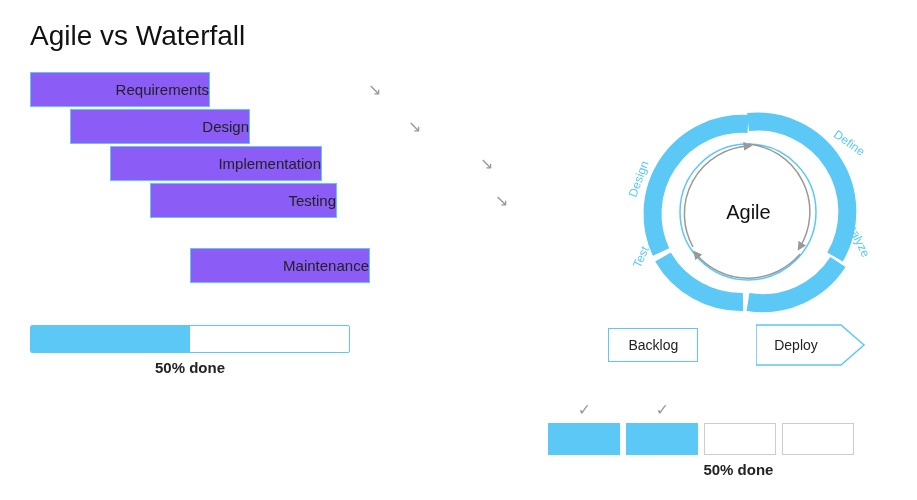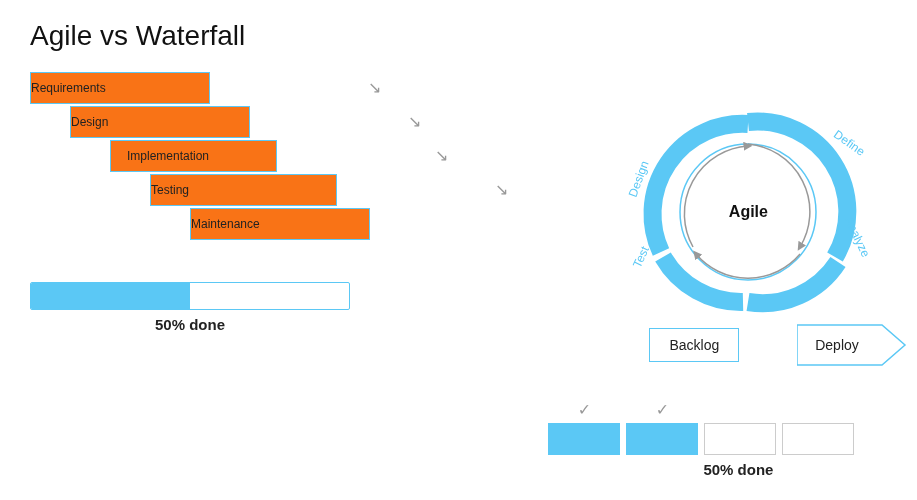--- a/index.html
+++ b/index.html
@@ -36,37 +36,37 @@
       margin-bottom: 30px;
     }
     .wf-step {
       display: flex;
       align-items: center;
       margin-bottom: 2px;
     }
     .wf-box {
       border: 1.5px solid #5bc8f5;
       padding: 8px 0;
-      text-align: left;
-      font-size: 12px;
-      color: #222;
-      background: #f97316;
+      text-align: right;
+      font-size: 15px;
+      color: #222;
+      background: #8b5cf6;
       position: relative;
     }
     .wf-arrow {
       font-size: 16px;
       color: #999;
       margin-left: 4px;
       line-height: 1;
     }
     .wf-step:nth-child(1) .wf-box { width: 180px; margin-left: 0; }
     .wf-step:nth-child(2) .wf-box { width: 180px; margin-left: 40px; }
-    .wf-step:nth-child(3) .wf-box { width: 167px; margin-left: 80px; padding-left: 16px; }
+    .wf-step:nth-child(3) .wf-box { width: 212px; margin-left: 80px; padding-left: 16px; }
     .wf-step:nth-child(4) .wf-box { width: 187px; margin-left: 120px; }
-    .wf-step:nth-child(5) .wf-box { width: 180px; margin-left: 160px; }
+    .wf-step:nth-child(5) .wf-box { width: 180px; margin-left: 160px; margin-top: 28px; }
 
     .wf-step:nth-child(1) .wf-arrow { margin-left: 158px; }
     .wf-step:nth-child(2) .wf-arrow { margin-left: 158px; }
     .wf-step:nth-child(3) .wf-arrow { margin-left: 158px; }
     .wf-step:nth-child(4) .wf-arrow { margin-left: 158px; }
 
     
     .progress-section {
       margin-top: 10px;
     }
@@ -110,22 +110,22 @@
       left: 80px;
       top: 20px;
       width: 240px;
       height: 240px;
     }
     .agile-center-label {
       position: absolute;
       left: 50%;
       top: 50%;
       transform: translate(-50%, -50%);
-      font-size: 16px;
-      font-weight: 700;
+      font-size: 20px;
+      font-weight: 400;
       color: #111;
       text-align: left;
     }
 
     
     .agile-circle-svg {
       position: absolute;
       left: 0; top: 0;
       width: 100%; height: 100%;
     }
@@ -253,21 +253,21 @@
         </svg>
         <div class="agile-center-label">Agile</div>
 
         <div class="arc-label" style="left:-8px; top:80px; transform:rotate(-70deg); font-size:12px; color:#5bc8f5;">Design</div>
         <div class="arc-label" style="right:2px; top:44px; transform:rotate(35deg); font-size:12px; color:#5bc8f5;">Define</div>
         <div class="arc-label" style="right:-10px; top:138px; transform:rotate(65deg); font-size:12px; color:#5bc8f5;">Analyze</div>
         <div class="arc-label" style="left:2px; top:158px; transform:rotate(-65deg); font-size:12px; color:#5bc8f5;">Test</div>
       </div>
 
       <div style="position:absolute; bottom:5px; left:60px; display:flex; align-items:center; gap:8px;">
-        <div class="agile-box" style="min-width:90px;margin-left:41px;">
+        <div class="agile-box" style="min-width:90px;">
           <span>Backlog</span>
         </div>
         <div style="position:relative; display:flex; align-items:flex-end; margin-left:50px;">
 
           <svg width="110" height="44" viewBox="0 0 110 44">
             <path d="M0,2 L85,2 L108,22 L85,42 L0,42 Z" fill="white" stroke="#5bc8f5" stroke-width="1.5"></path>
             <text x="40" y="27" text-anchor="middle" font-size="14" fill="#222" font-family="Arial">Deploy</text>
           </svg>
         </div>
       </div>

